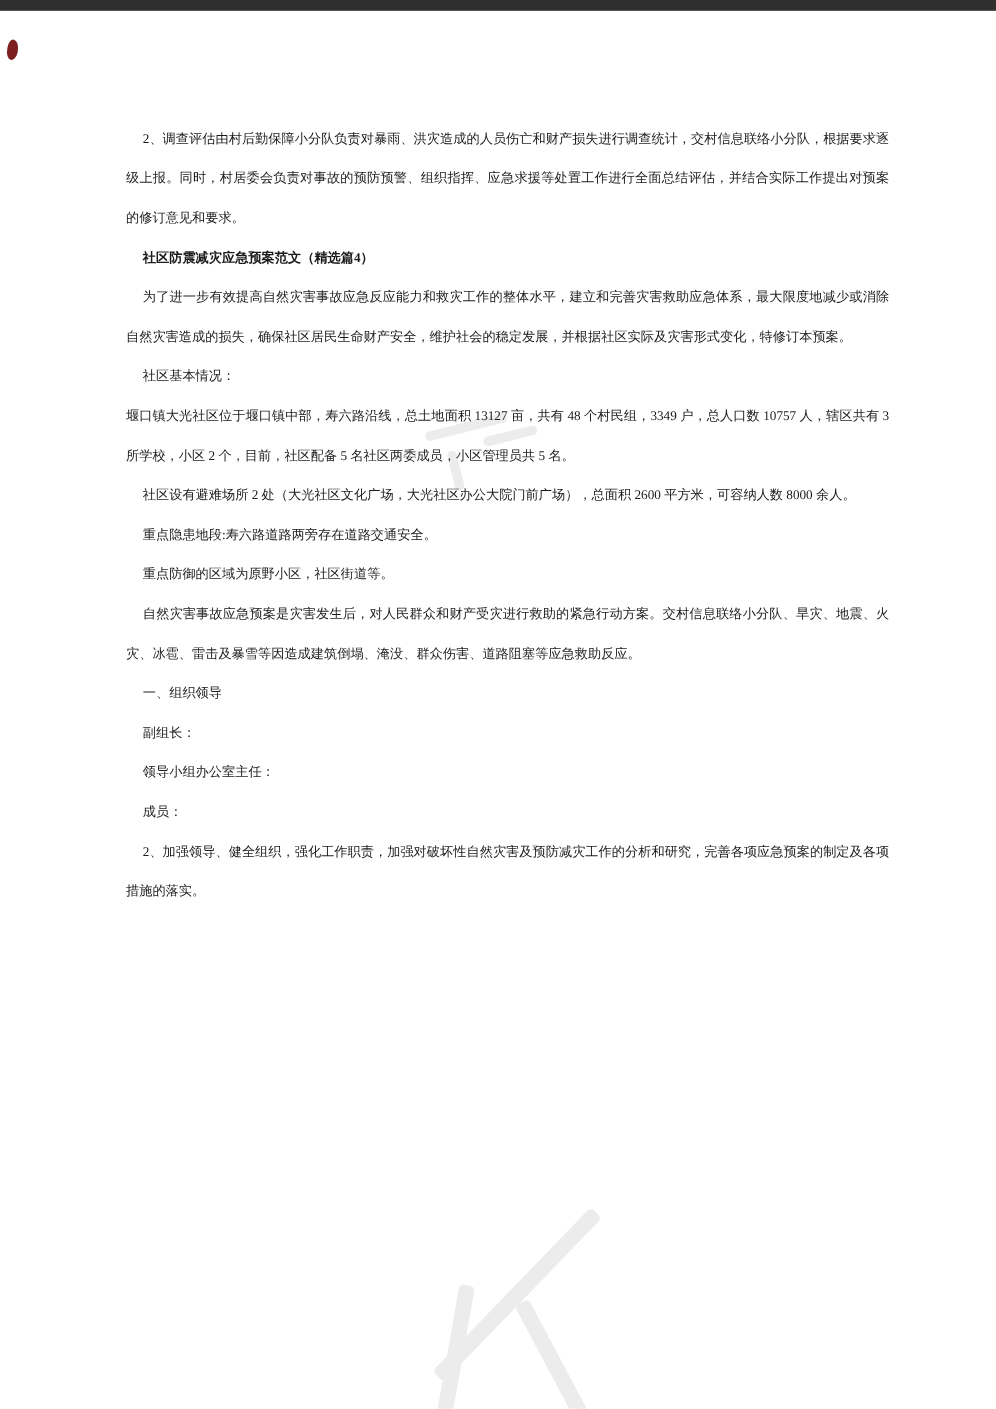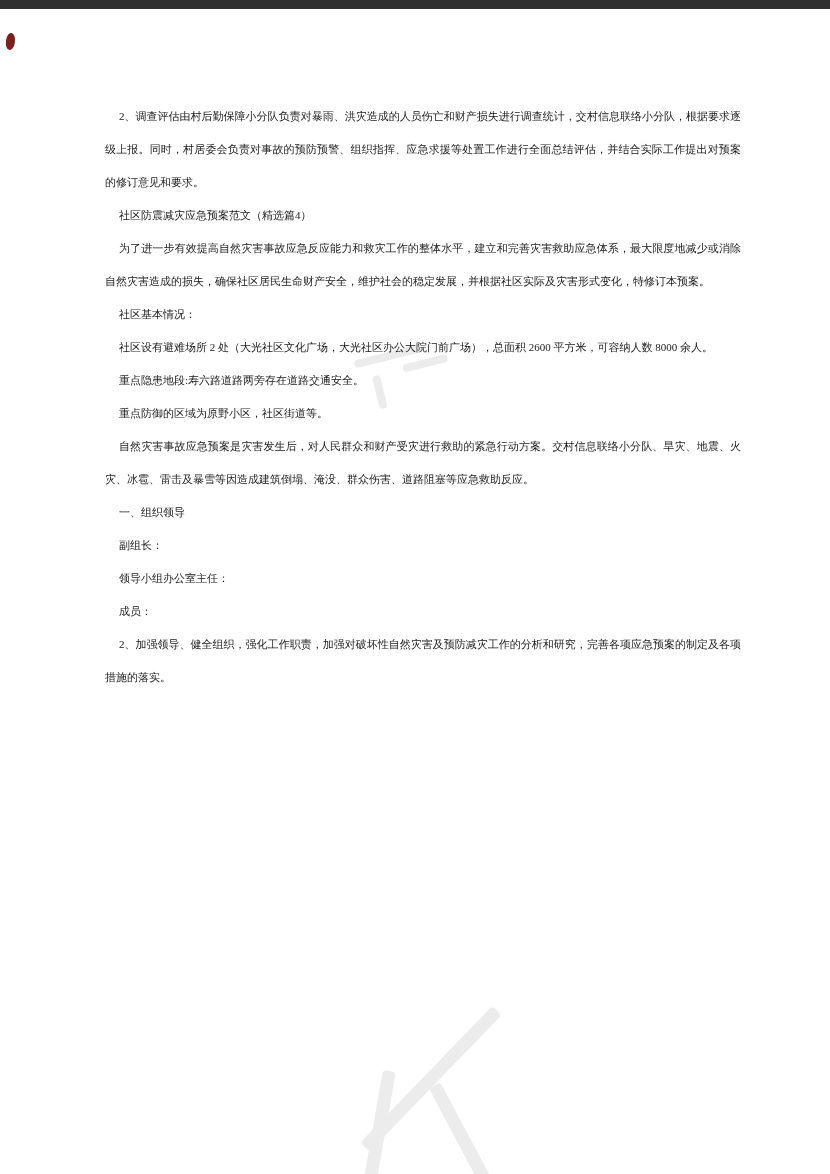--- a/index.html
+++ b/index.html
@@ -46,21 +46,21 @@
     margin-top: 12px;
   }
   .doc p {
     margin: 0;
     padding: 0;
   }
   .indent {
     text-indent: 14px;
   }
   .heading {
-    font-weight: normal;
+    font-weight: bold;
   }
   
   .wm {
     position: absolute;
     z-index: 1;
     pointer-events: none;
   }
   .wm-stroke {
     position: absolute;
     background: #ececec;
@@ -90,20 +90,21 @@
   <div class="wm-stroke s1"></div>
   <div class="wm-stroke s2"></div>
   <div class="wm-stroke s3"></div>
 </div>
 
 <div class="doc">
   <p class="indent">2、调查评估由村后勤保障小分队负责对暴雨、洪灾造成的人员伤亡和财产损失进行调查统计，交村信息联络小分队，根据要求逐级上报。同时，村居委会负责对事故的预防预警、组织指挥、应急求援等处置工作进行全面总结评估，并结合实际工作提出对预案的修订意见和要求。</p>
   <p class="indent heading">社区防震减灾应急预案范文（精选篇4）</p>
   <p class="indent">为了进一步有效提高自然灾害事故应急反应能力和救灾工作的整体水平，建立和完善灾害救助应急体系，最大限度地减少或消除自然灾害造成的损失，确保社区居民生命财产安全，维护社会的稳定发展，并根据社区实际及灾害形式变化，特修订本预案。</p>
   <p class="indent">社区基本情况：</p>
+  <p>堰口镇大光社区位于堰口镇中部，寿六路沿线，总土地面积 13127 亩，共有 48 个村民组，3349 户，总人口数 10757 人，辖区共有 3 所学校，小区 2 个，目前，社区配备 5 名社区两委成员，小区管理员共 5 名。</p>
   <p class="indent">社区设有避难场所 2 处（大光社区文化广场，大光社区办公大院门前广场），总面积 2600 平方米，可容纳人数 8000 余人。</p>
   <p class="indent">重点隐患地段:寿六路道路两旁存在道路交通安全。</p>
   <p class="indent">重点防御的区域为原野小区，社区街道等。</p>
   <p class="indent">自然灾害事故应急预案是灾害发生后，对人民群众和财产受灾进行救助的紧急行动方案。交村信息联络小分队、旱灾、地震、火灾、冰雹、雷击及暴雪等因造成建筑倒塌、淹没、群众伤害、道路阻塞等应急救助反应。</p>
   <p class="indent">一、组织领导</p>
   <p class="indent">副组长：</p>
   <p class="indent">领导小组办公室主任：</p>
   <p class="indent">成员：</p>
   <p class="indent">2、加强领导、健全组织，强化工作职责，加强对破坏性自然灾害及预防减灾工作的分析和研究，完善各项应急预案的制定及各项措施的落实。</p>
 </div>

